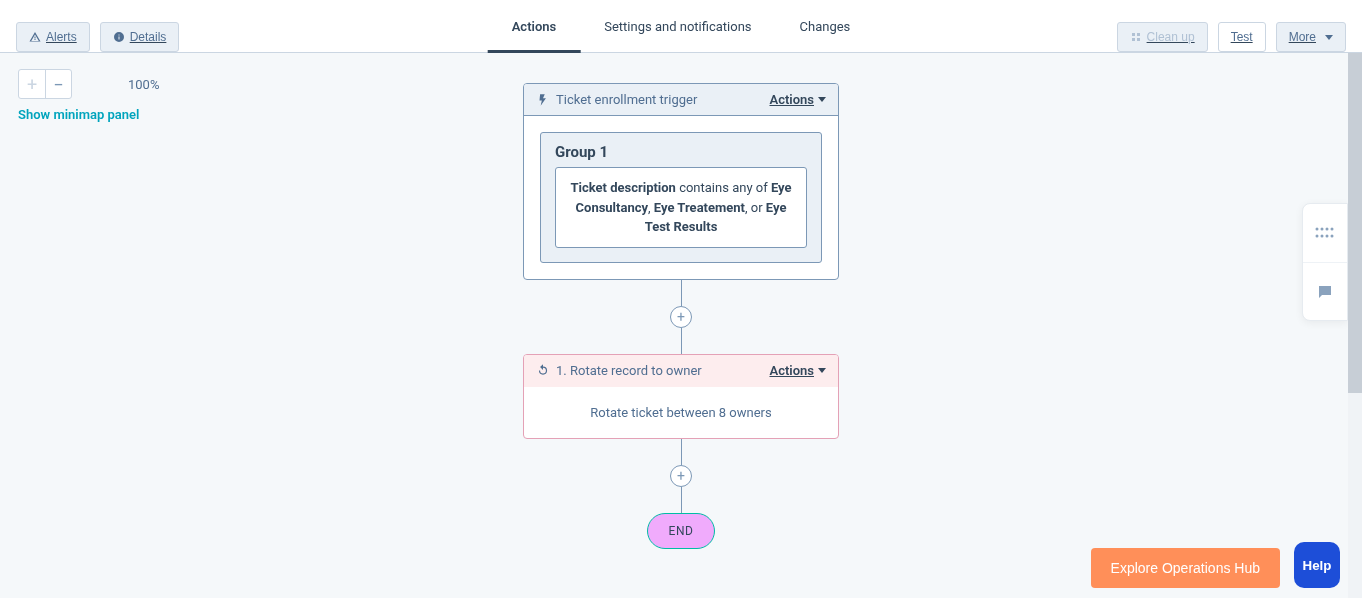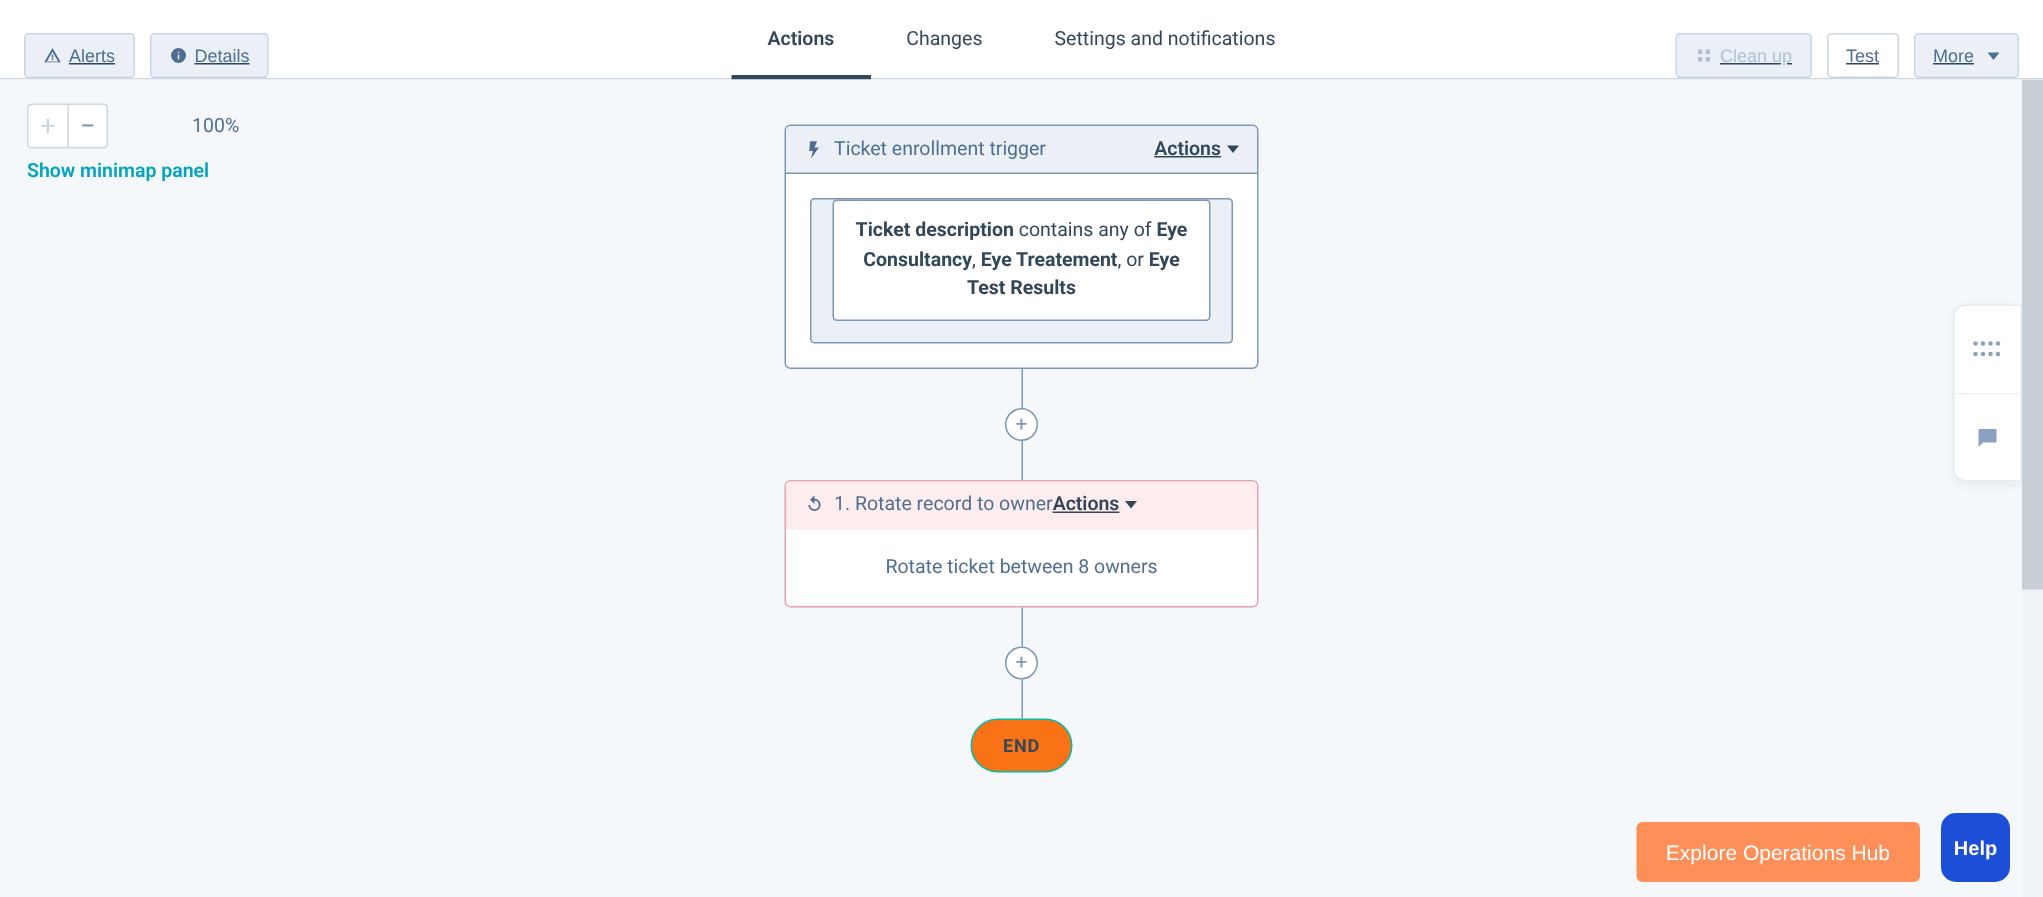--- a/index.html
+++ b/index.html
@@ -140,31 +140,31 @@
     .filter-box b { font-weight:700; }
 
     .vline { width:1px; height:26px; background:#7c98b6; }
     .plus-circle {
       width:22px; height:22px; border:1px solid #7c98b6; border-radius:50%;
       background:#fff; display:flex; align-items:center; justify-content:center;
       color:#7c98b6; font-size:14px; cursor:pointer;
     }
 
     .action-card { width:316px; background:#fff; border:1px solid #e4a1b6; border-radius:4px; overflow:hidden; }
-    .action-header { background:#fdedee; border-bottom:1px solid transparent; color:#506e91; display:flex; align-items:center; padding:8px 12px;}
+    .action-header { background:#fdedee; border-bottom:1px solid transparent; color:#506e91; display:flex; align-items:center; justify-content:space-between; padding:8px 12px;}
     .action-body { padding:18px 12px; text-align:center; color:#506e91; font-size:13px;}
 
     .end-badge {
       margin-top:0;
       width:68px; height:36px;
       border:1.5px solid #00bda5;
       border-radius:20px;
-      background:#f97316;
+      background:#f0abfc;
       display:flex; align-items:center; justify-content:center;
-      font-weight:700; color:#33475b; letter-spacing:0.5px; font-size:12px;
+      font-weight:400; color:#33475b; letter-spacing:0.5px; font-size:12px;
     }
 
     
     .tool-rail {
       position:absolute; right:14px; top:150px;
       width:46px; background:#fff; border:1px solid #e6ebf0; border-radius:8px 0 0 8px;
       box-shadow:0 2px 8px rgba(0,0,0,.06);
       display:flex; flex-direction:column;
     }
     .tool-rail .tool {
@@ -205,24 +205,24 @@
         </svg>
       <span>Details</span>
     </button>
   </div>
 
   <div class="tabs">
     <div class="tab active">
         <span>Actions</span>
       </div>
     <div class="tab">
+        <span>Settings and notifications</span>
+      </div>
+    <div class="tab">
         <span>Changes</span>
-      </div>
-    <div class="tab">
-        <span>Settings and notifications</span>
       </div>
   </div>
 
   <div class="header-right">
     <button class="btn disabled">
       <svg class="ico" viewBox="0 0 24 24">
           <path d="M4 4h6v6H4zM14 4h6v6h-6zM4 14h6v6H4zM14 14h6v6h-6z"></path>
         </svg>
       <span>Clean up</span>
     </button>
@@ -257,20 +257,21 @@
             </svg>
           <span>Ticket enrollment trigger</span>
         </div>
         <div class="actions-link">
           <span>Actions</span>
           <span class="caret-down"></span>
         </div>
       </div>
       <div class="card-body">
         <div class="group-box">
+          <div class="group-title">Group 1</div>
           <div class="filter-box">
             <b>Ticket description</b><span> contains any of </span><b>Eye Consultancy</b><span>, </span><b>Eye Treatement</b><span>, or </span><b>Eye Test Results</b>
           </div>
         </div>
       </div>
     </div>
 
     <div class="vline"></div>
     <div class="plus-circle">+</div>
     <div class="vline"></div>

